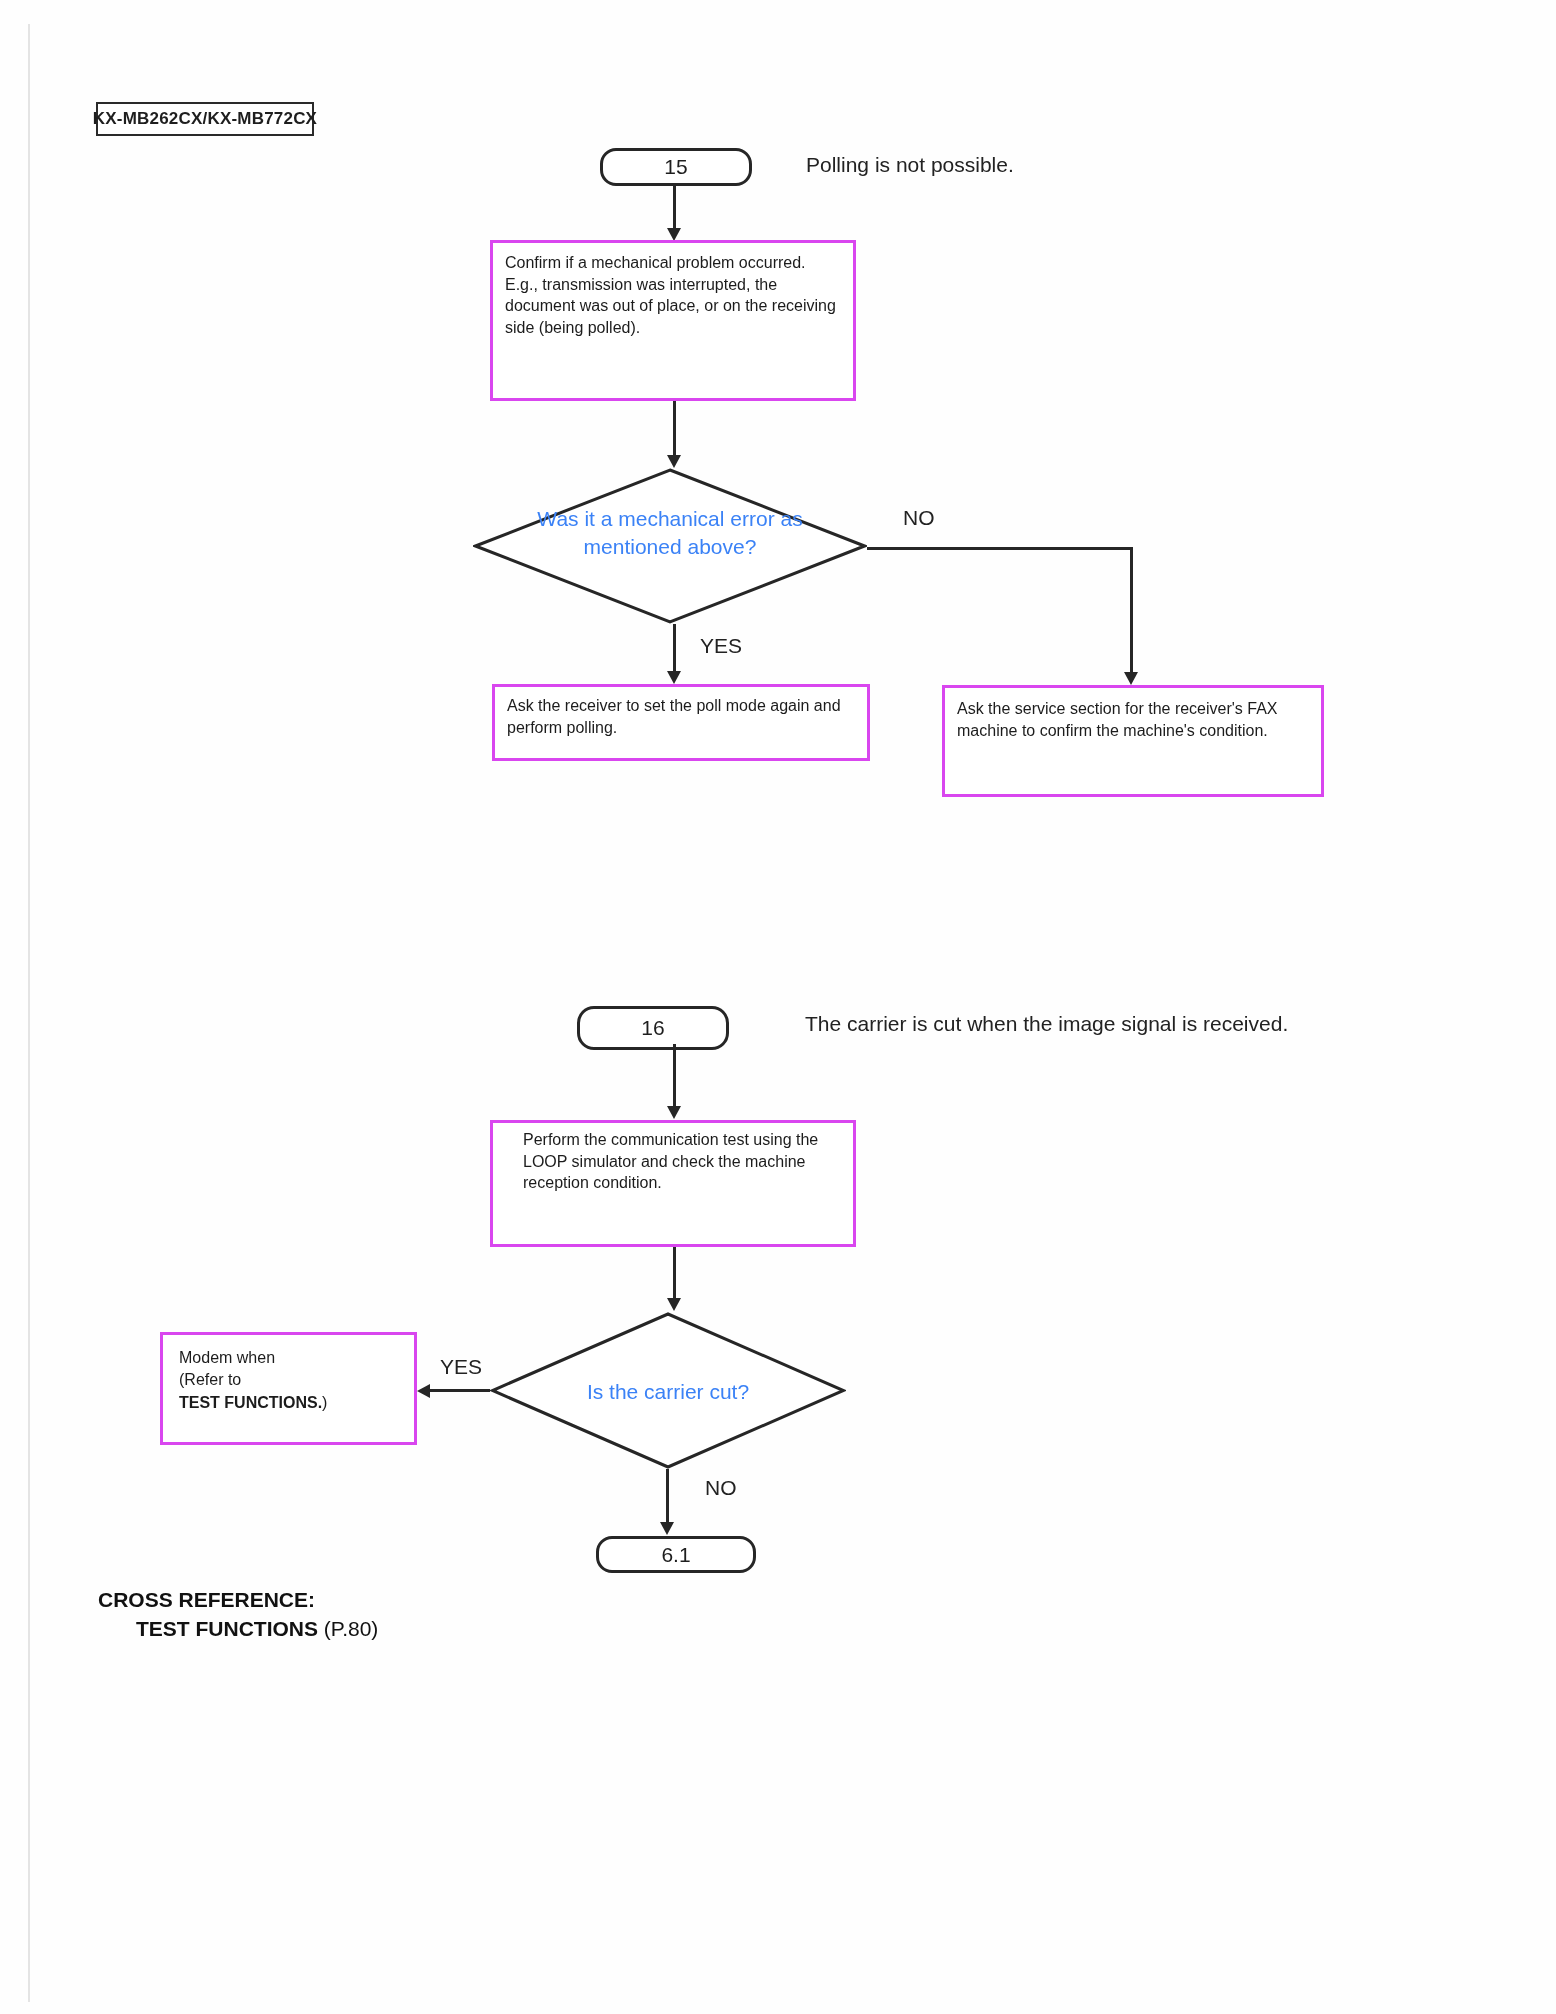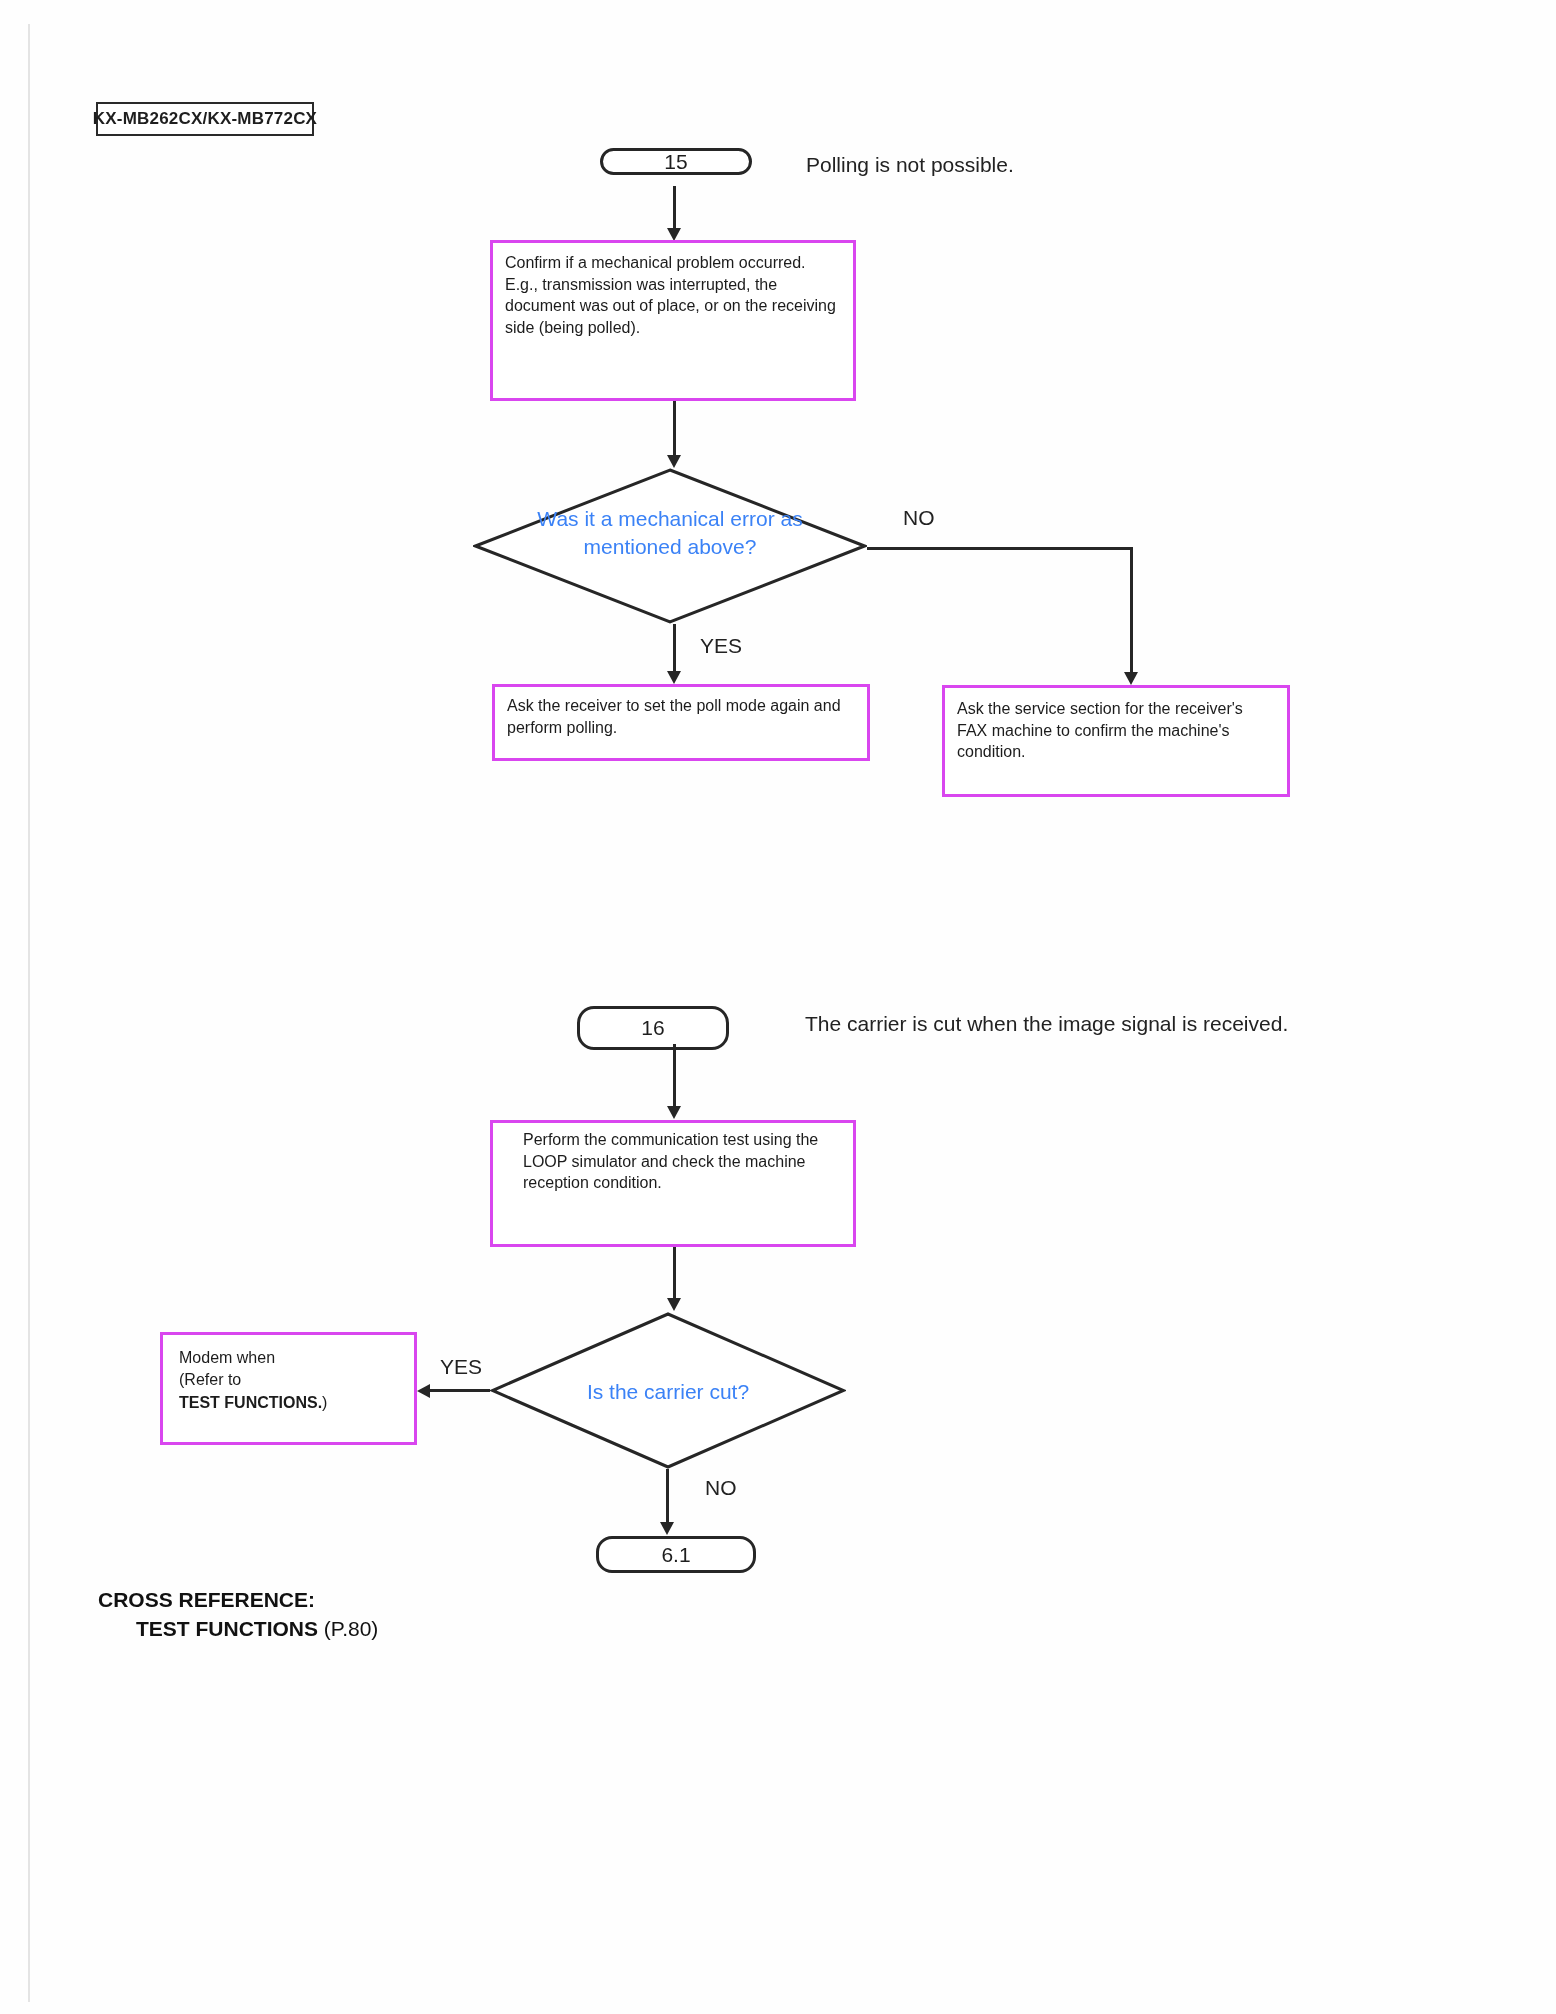--- a/index.html
+++ b/index.html
@@ -66,21 +66,21 @@
 </style>
 </head>
 <body>
 
 <div class="page">
 
   <div class="left-rule"></div>
 
   <div class="badge">KX-MB262CX/KX-MB772CX</div>
 
-  <div class="tnode" style="left:600px;top:148px;width:152px;height:27px;">15</div>
+  <div class="tnode" style="left:600px;top:148px;width:152px;height:38px;">15</div>
 
   <div class="caption" style="left:806px;top:153px;">Polling is not possible.</div>
 
   <div class="vline" style="left:673px;top:186px;height:44px;"></div>
   <div class="arrow-down" style="left:667px;top:228px;"></div>
 
   <div class="pbox" style="left:490px;top:240px;width:366px;height:161px;">Confirm if a mechanical problem occurred. E.g., transmission was interrupted, the document was out of place, or on the receiving side (being polled).</div>
 
   <div class="vline" style="left:673px;top:401px;height:55px;"></div>
   <div class="arrow-down" style="left:667px;top:455px;"></div>
@@ -94,21 +94,21 @@
   <div class="vline" style="left:673px;top:624px;height:47px;"></div>
   <div class="arrow-down" style="left:667px;top:671px;"></div>
 
   <div class="pbox" style="left:492px;top:684px;width:378px;height:77px;padding:8px 12px;">Ask the receiver to set the poll mode again and perform polling.</div>
 
   <div class="branch-label" style="left:903px;top:506px;">NO</div>
   <div class="hline" style="left:867px;top:547px;width:266px;"></div>
   <div class="vline" style="left:1130px;top:547px;height:125px;"></div>
   <div class="arrow-down" style="left:1124px;top:672px;"></div>
 
-  <div class="pbox" style="left:942px;top:685px;width:348px;height:112px;padding:10px 12px;">Ask the service section for the receiver's FAX machine to confirm the machine's condition.</div>
+  <div class="pbox" style="left:942px;top:685px;width:382px;height:112px;padding:10px 12px;">Ask the service section for the receiver's FAX machine to confirm the machine's condition.</div>
 
   <div class="tnode" style="left:577px;top:1006px;width:152px;height:44px;border-radius:17px;">16</div>
 
   <div class="caption" style="left:805px;top:1012px;">The carrier is cut when the image signal is received.</div>
 
   <div class="vline" style="left:673px;top:1044px;height:62px;"></div>
   <div class="arrow-down" style="left:667px;top:1106px;"></div>
 
   <div class="pbox" style="left:490px;top:1120px;width:366px;height:127px;padding:6px 30px;">Perform the communication test using the LOOP simulator and check the machine reception condition.</div>
 

